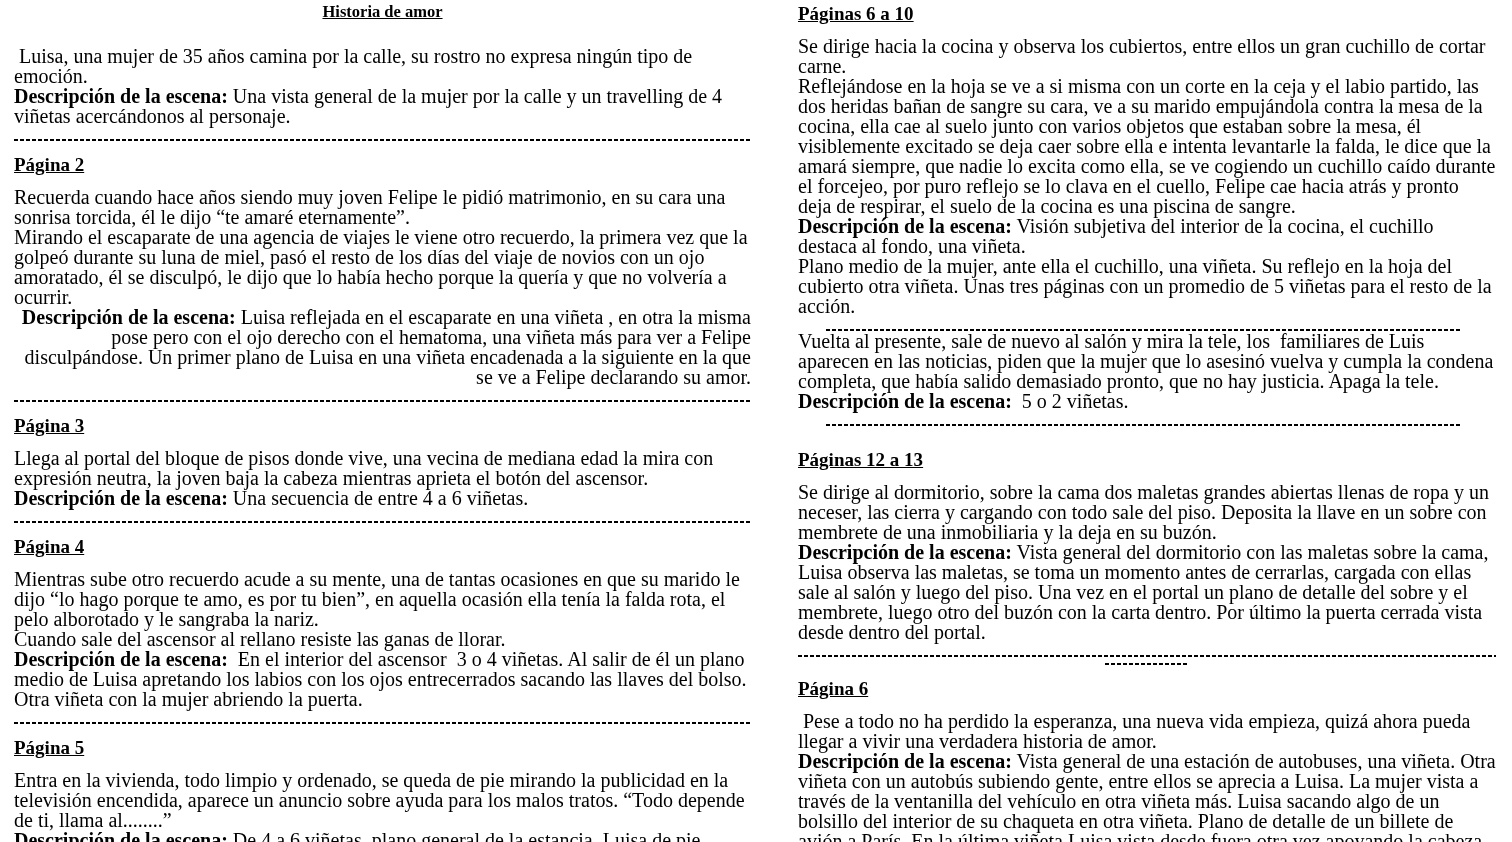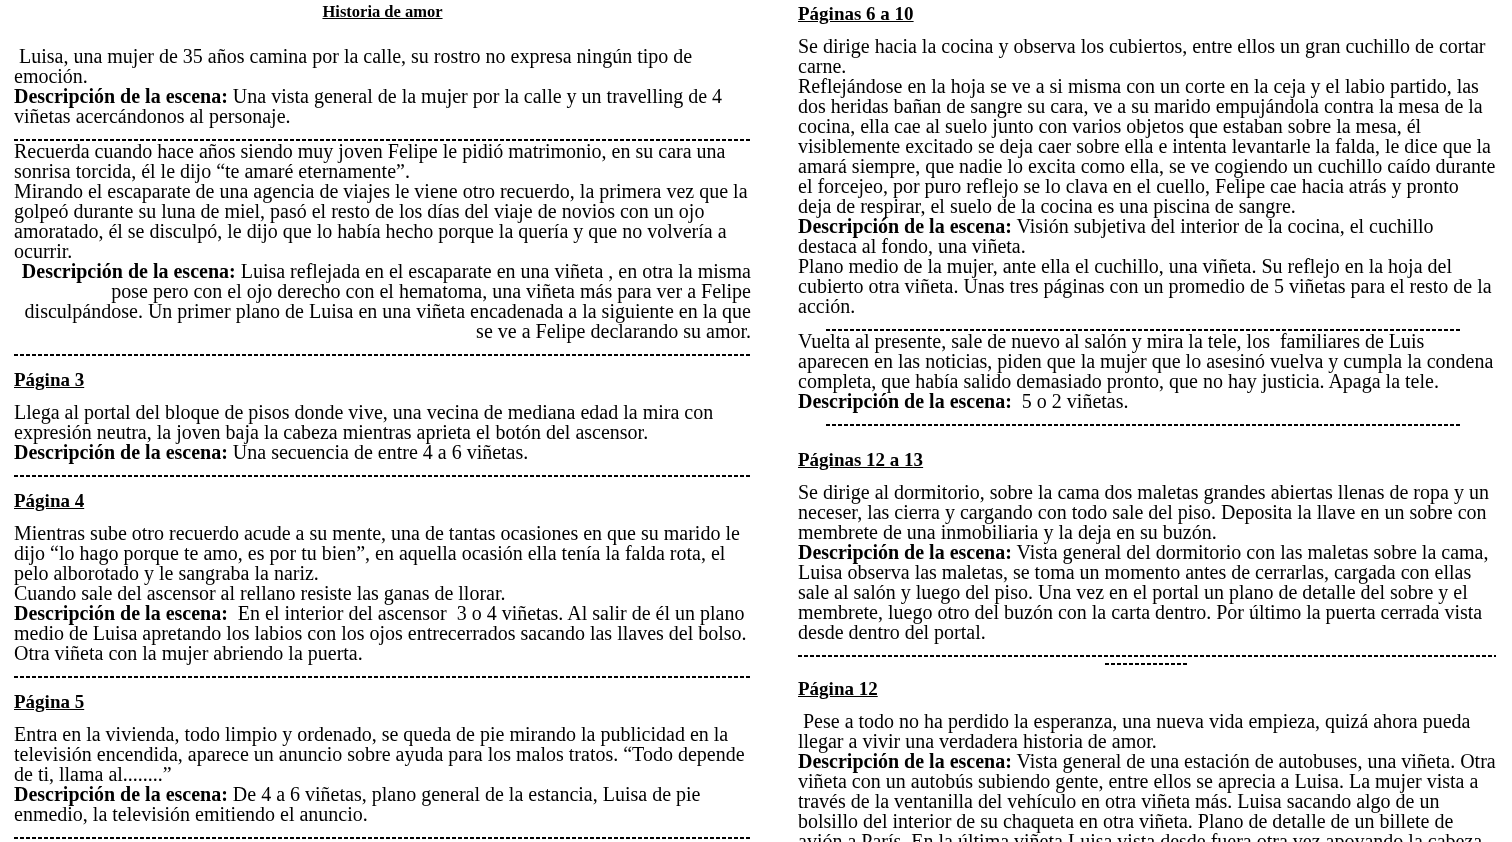--- a/index.html
+++ b/index.html
@@ -83,20 +83,21 @@
 </head>
 <body>
 
 <div class="page">
   <div class="col col-left">
     <div class="doc-title">Historia de amor</div>
     <div class="sections">
         <div class="para"><span> Luisa, una mujer de 35 años camina por la calle, su rostro no expresa ningún tipo de emoción.
 </span><span class="b">Descripción de la escena:</span><span> Una vista general de la mujer por la calle y un travelling de 4 viñetas acercándonos al personaje.</span></div>
         <div class="divider full"></div>
+        <div class="sec-heading">Página 2</div>
         <div class="para"><span>Recuerda cuando hace años siendo muy joven Felipe le pidió matrimonio, en su cara una sonrisa torcida, él le dijo “te amaré eternamente”.
 Mirando el escaparate de una agencia de viajes le viene otro recuerdo, la primera vez que la golpeó durante su luna de miel, pasó el resto de los días del viaje de novios con un ojo amoratado, él se disculpó, le dijo que lo había hecho porque la quería y que no volvería a ocurrir.</span></div>
         <div class="para center"><span class="b">Descripción de la escena:</span><span> Luisa reflejada en el escaparate en una viñeta , en otra la misma pose pero con el ojo derecho con el hematoma, una viñeta más para ver a Felipe disculpándose. Un primer plano de Luisa en una viñeta encadenada a la siguiente en la que se ve a Felipe declarando su amor.</span></div>
         <div class="divider full"></div>
         <div class="sec-heading">Página 3</div>
         <div class="para"><span>Llega al portal del bloque de pisos donde vive, una vecina de mediana edad la mira con expresión neutra, la joven baja la cabeza mientras aprieta el botón del ascensor.
 </span><span class="b">Descripción de la escena:</span><span> Una secuencia de entre 4 a 6 viñetas.</span></div>
         <div class="divider full"></div>
         <div class="sec-heading">Página 4</div>
         <div class="para"><span>Mientras sube otro recuerdo acude a su mente, una de tantas ocasiones en que su marido le dijo “lo hago porque te amo, es por tu bien”, en aquella ocasión ella tenía la falda rota, el pelo alborotado y le sangraba la nariz.
@@ -118,18 +119,18 @@
 Plano medio de la mujer, ante ella el cuchillo, una viñeta. Su reflejo en la hoja del cubierto otra viñeta. Unas tres páginas con un promedio de 5 viñetas para el resto de la acción.</span></div>
         <div class="divider inset"></div>
         <div class="para"><span>Vuelta al presente, sale de nuevo al salón y mira la tele, los  familiares de Luis aparecen en las noticias, piden que la mujer que lo asesinó vuelva y cumpla la condena completa, que había salido demasiado pronto, que no hay justicia. Apaga la tele.
 </span><span class="b">Descripción de la escena:</span><span>  5 o 2 viñetas.</span></div>
         <div class="divider inset"></div>
         <div class="sec-heading extra-gap">Páginas 12 a 13</div>
         <div class="para"><span>Se dirige al dormitorio, sobre la cama dos maletas grandes abiertas llenas de ropa y un neceser, las cierra y cargando con todo sale del piso. Deposita la llave en un sobre con membrete de una inmobiliaria y la deja en su buzón.
 </span><span class="b">Descripción de la escena:</span><span> Vista general del dormitorio con las maletas sobre la cama, Luisa observa las maletas, se toma un momento antes de cerrarlas, cargada con ellas sale al salón y luego del piso. Una vez en el portal un plano de detalle del sobre y el membrete, luego otro del buzón con la carta dentro. Por último la puerta cerrada vista desde dentro del portal.</span></div>
         <div class="divider full"></div>
         <div class="divider short"></div>
-        <div class="sec-heading">Página 12</div>
+        <div class="sec-heading">Página 6</div>
         <div class="para"><span> Pese a todo no ha perdido la esperanza, una nueva vida empieza, quizá ahora pueda llegar a vivir una verdadera historia de amor.
 </span><span class="b">Descripción de la escena:</span><span> Vista general de una estación de autobuses, una viñeta. Otra viñeta con un autobús subiendo gente, entre ellos se aprecia a Luisa. La mujer vista a través de la ventanilla del vehículo en otra viñeta más. Luisa sacando algo de un bolsillo del interior de su chaqueta en otra viñeta. Plano de detalle de un billete de avión a París. En la última viñeta Luisa vista desde fuera otra vez apoyando la cabeza en el cristal del autobús con expresión de liberación.</span></div>
       </div>
   </div>
 </div>
 
 </body></html>

